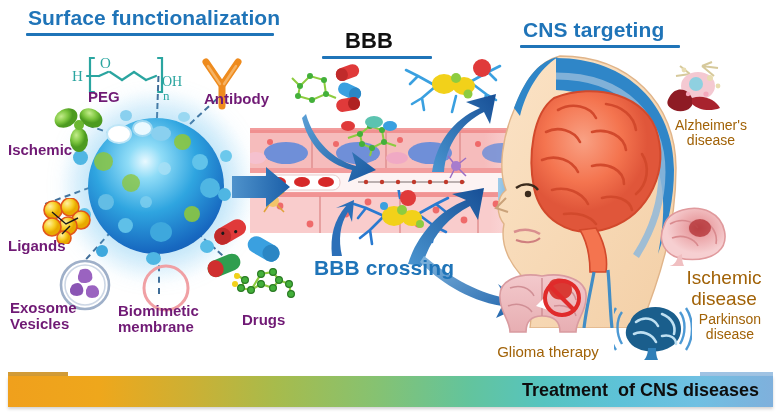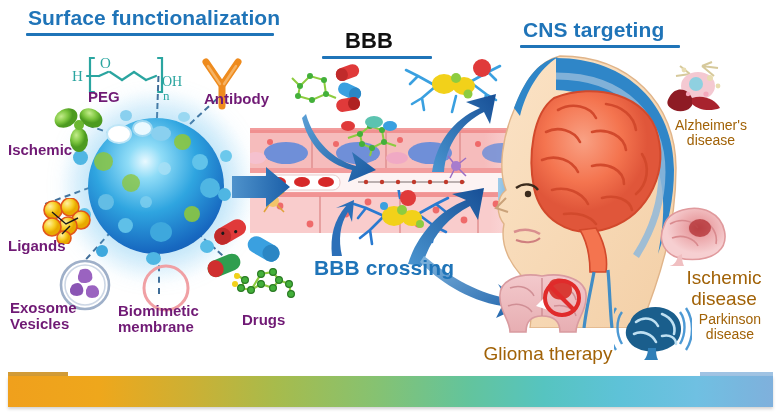--- a/index.html
+++ b/index.html
@@ -579,20 +579,21 @@
       <path d="M20 16 C 30 12, 40 16, 44 24"></path>
       <path d="M62 14 C 72 12, 84 18, 86 28"></path>
       <path d="M18 34 C 28 30, 38 34, 42 40"></path>
       <path d="M64 34 C 74 32, 84 36, 86 44"></path>
     </g>
     <path d="M62 8 C 72 4, 82 8, 82 18 C 82 26, 72 30, 64 26 C 58 22, 56 12, 62 8 Z" fill="#d93a34"></path>
     <path d="M46 34 L54 26 L58 38 Z" fill="#ffffff"></path>
     <circle cx="72" cy="26" r="17" fill="none" stroke="#e02b2b" stroke-width="4"></circle>
     <path d="M60 14 L84 38" stroke="#e02b2b" stroke-width="4" stroke-linecap="round"></path>
   </svg>
-  <div class="dis-label nosel" style="left:478px;top:344px;width:140px;font-size:19px;">Glioma therapy</div>
+  <div class="dis-label nosel" style="left:478px;top:344px;width:140px;font-size:15px;">Glioma therapy</div>
 
   <div class="abs" id="bannerShadowL"></div>
   <div class="abs" id="bannerShadowR"></div>
   <div class="abs" id="banner">
+    <span class="btext" style="right:14px;">Treatment  of CNS diseases</span>
   </div>
 
 </div>
 
 </body></html>

